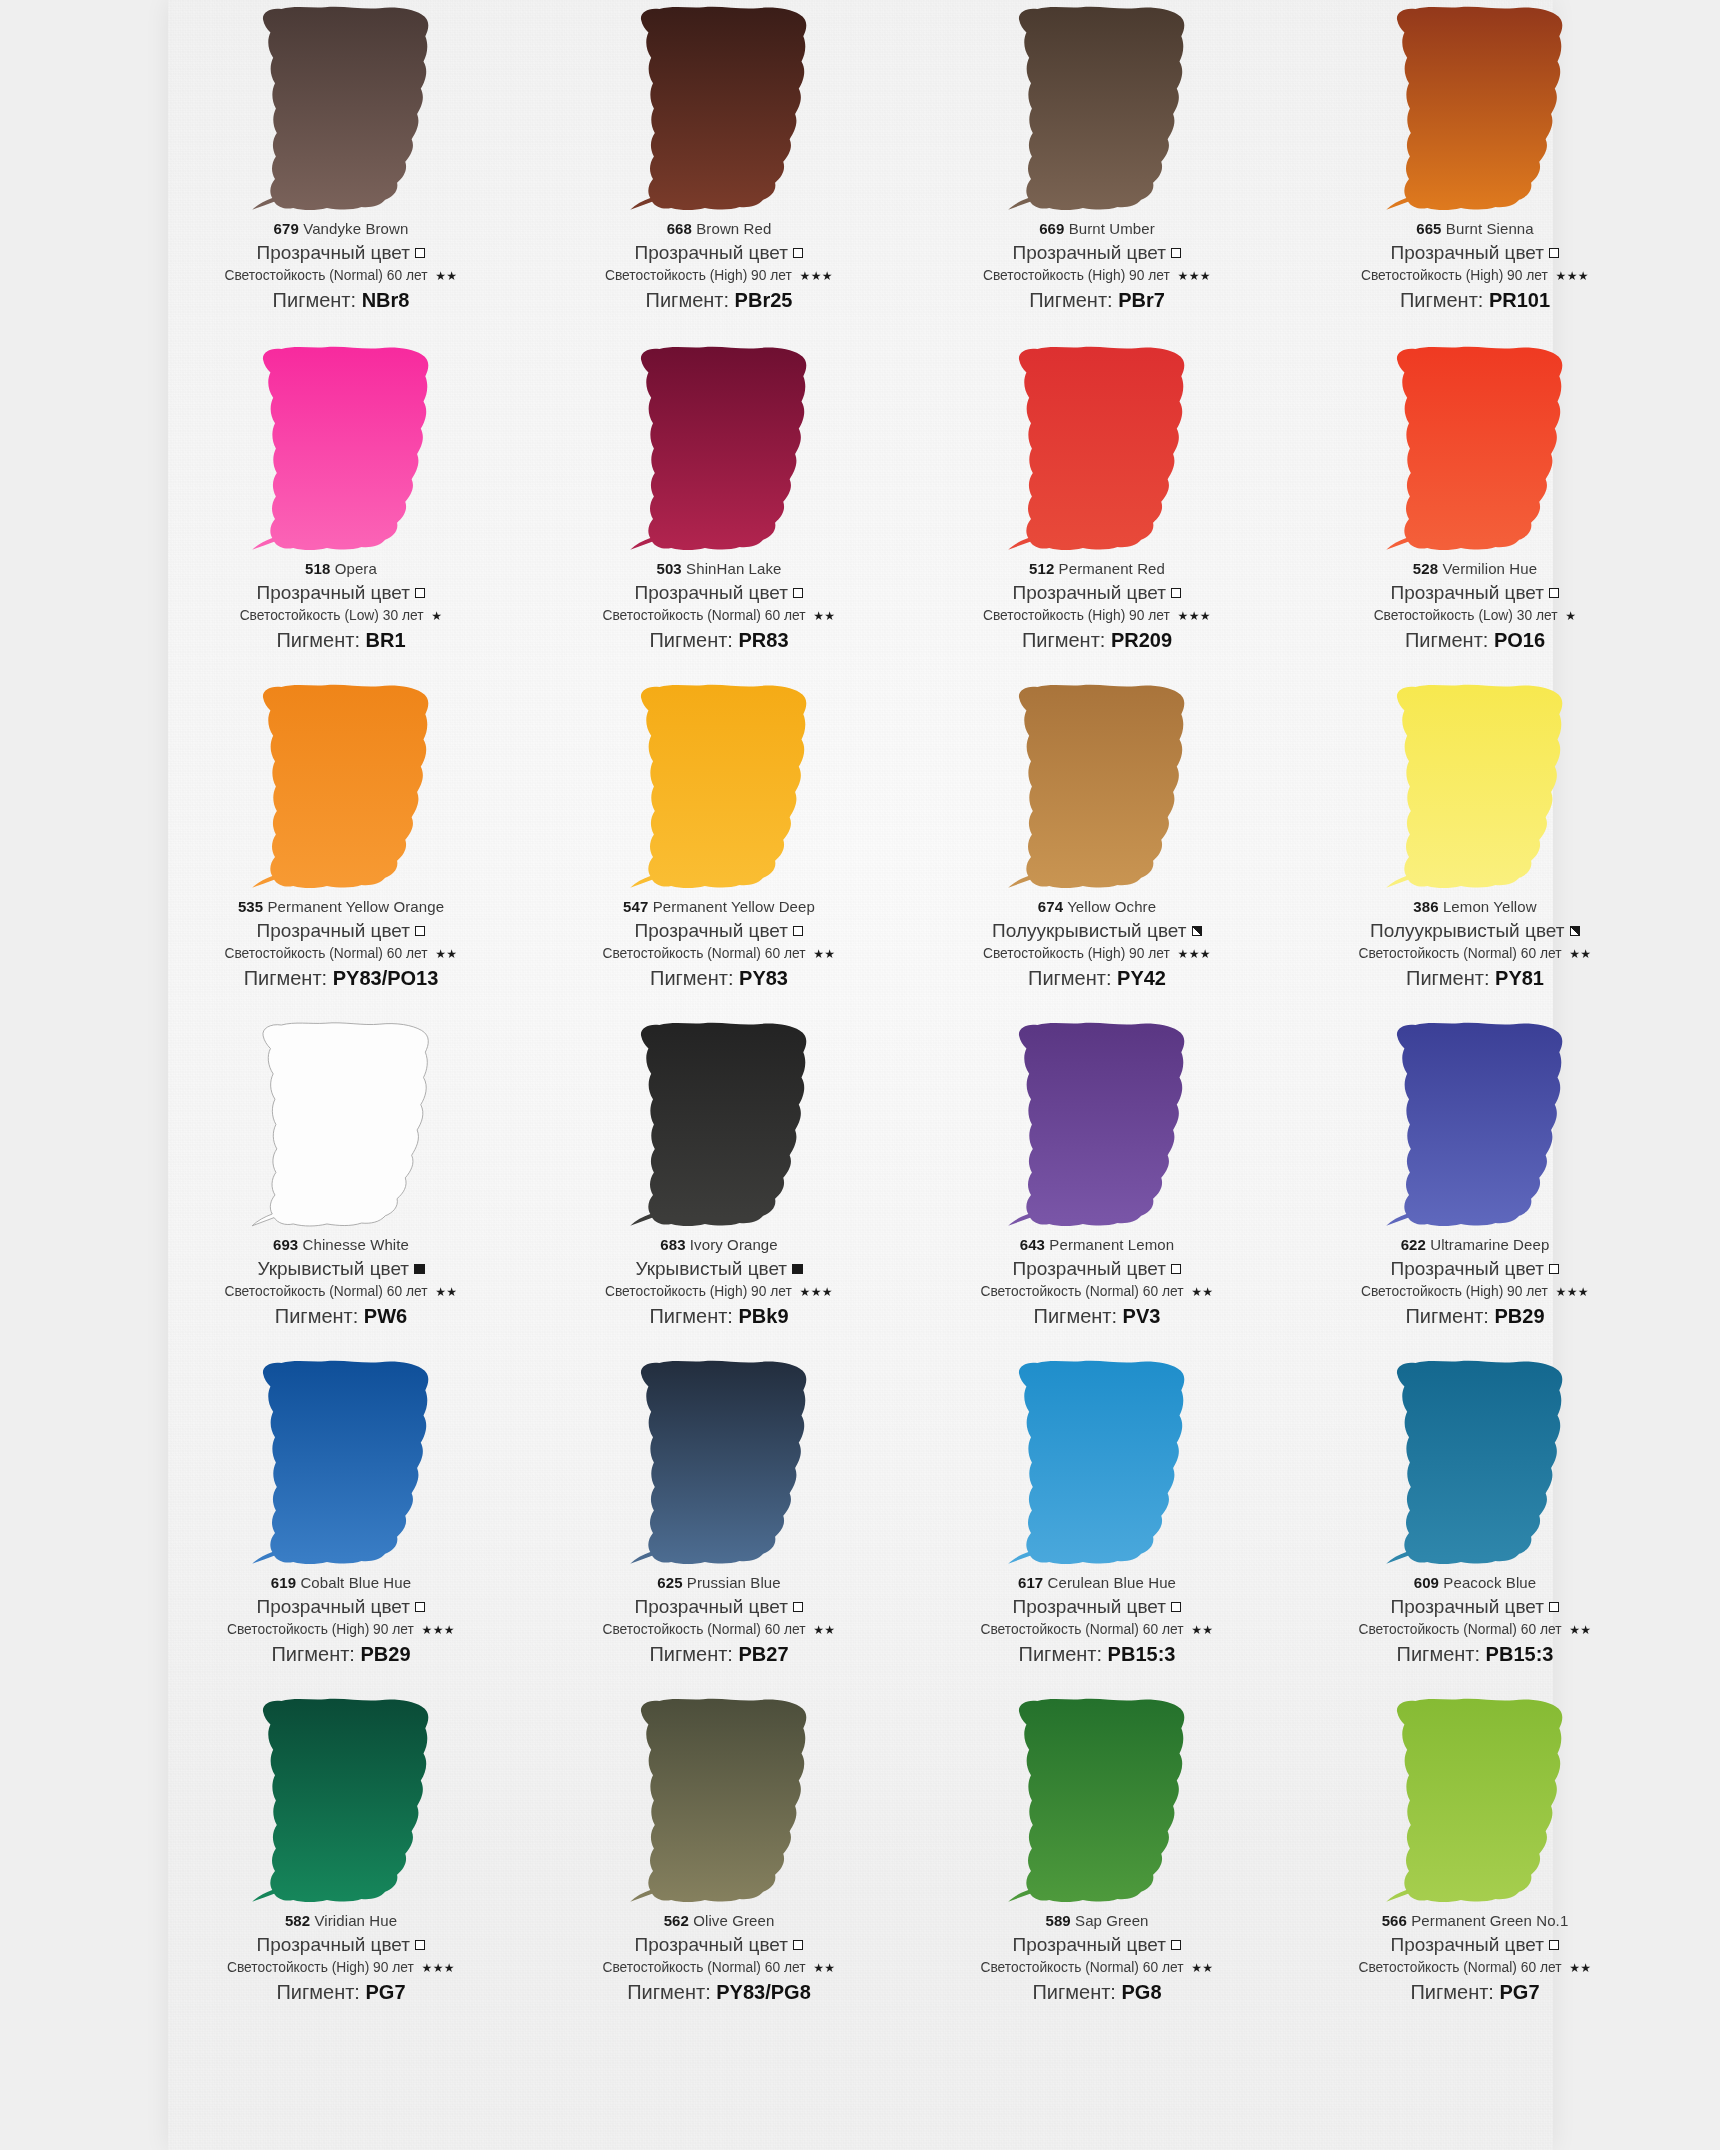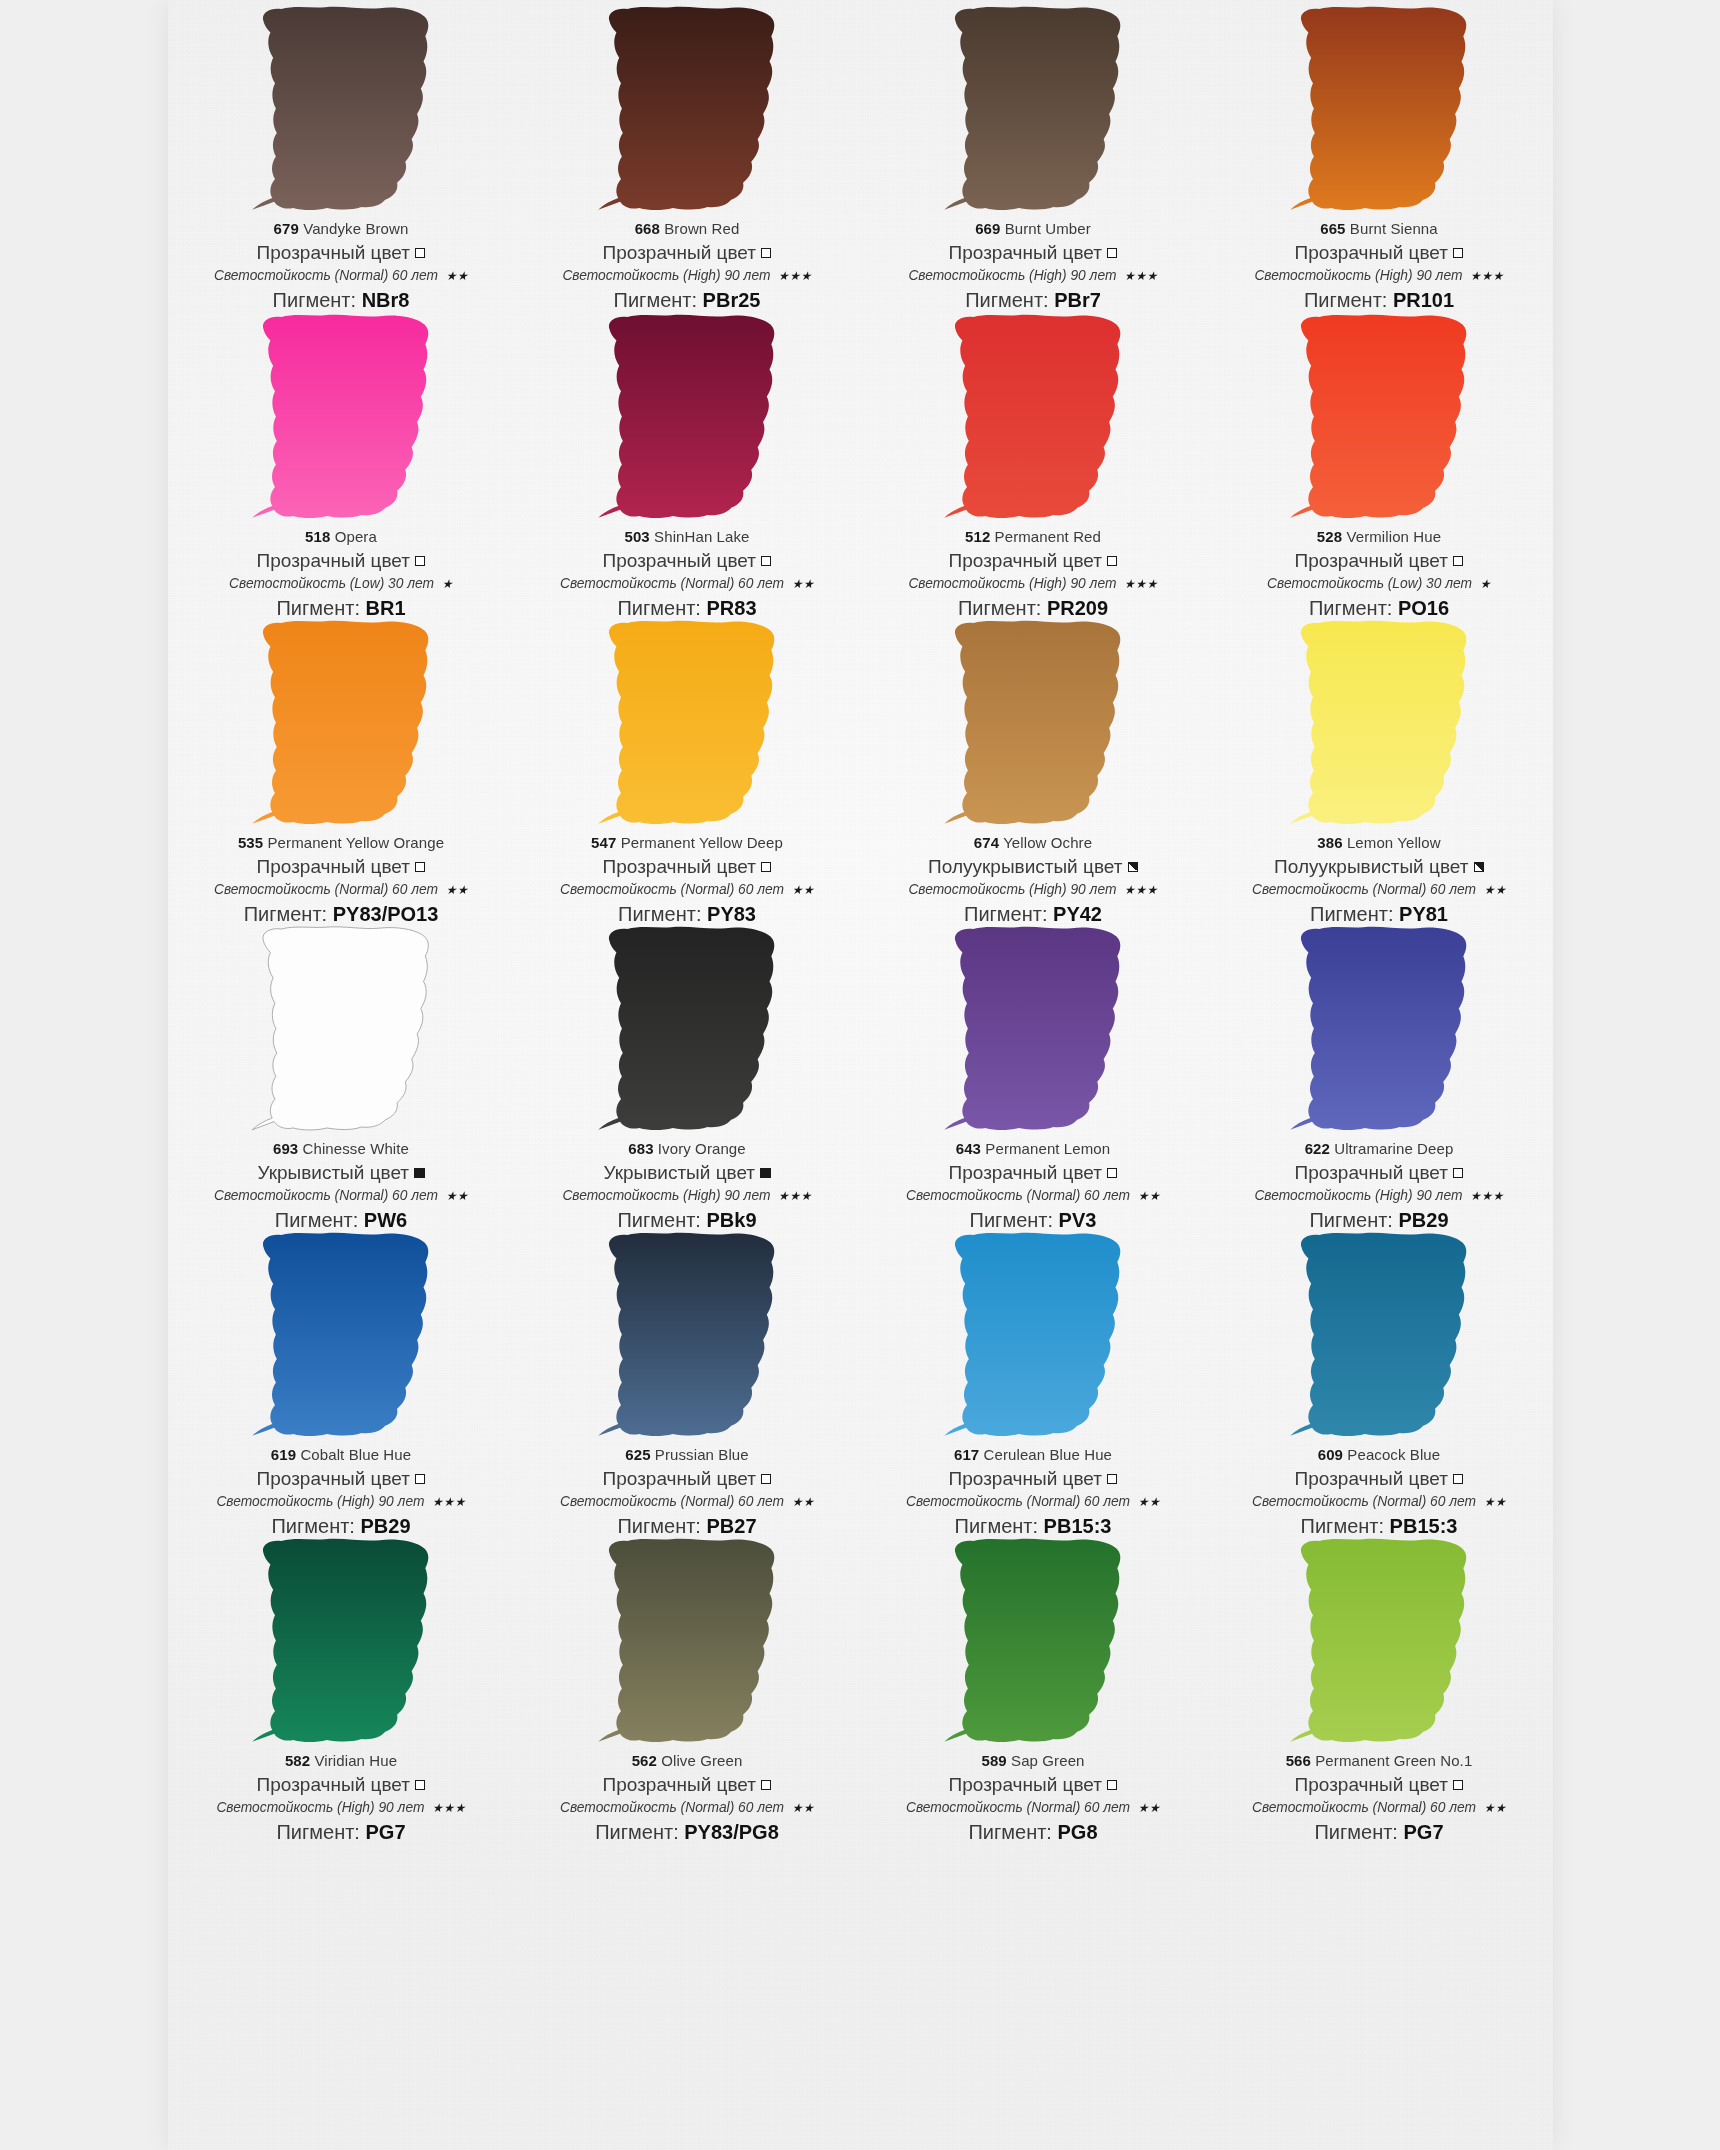--- a/index.html
+++ b/index.html
@@ -44,20 +44,21 @@
       repeating-linear-gradient(53deg, rgba(0,0,0,0.010) 0 1.7px, rgba(255,255,255,0.012) 1.7px 3.4px);
   }
 
   #grid {
     position: absolute;
     left: 0; top: 0;
     width: 1385px;
     display: grid;
     grid-template-columns: repeat(4, 346px);
     row-gap: 0;
+    gap: 32px;
   }
 
   .cell {
     position: relative;
     height: 306px;
     padding-top: 0;
     display: flex;
     flex-direction: column;
     align-items: center;
   }
@@ -104,21 +105,20 @@
 
   .line-ls {
     font-size: 13.8px;
     color: #3b3b3b;
     margin-top: 6.9px;
     white-space: nowrap;
     display: flex;
     align-items: center;
     justify-content: center;
     gap: 7.7px;
-    font-style: italic;
   }
   .stars {
     font-size: 12px;
     letter-spacing: 0.4px;
     color: #1a1a1a;
     line-height: 1;
   }
 
   .line-pig {
     font-size: 20px;

